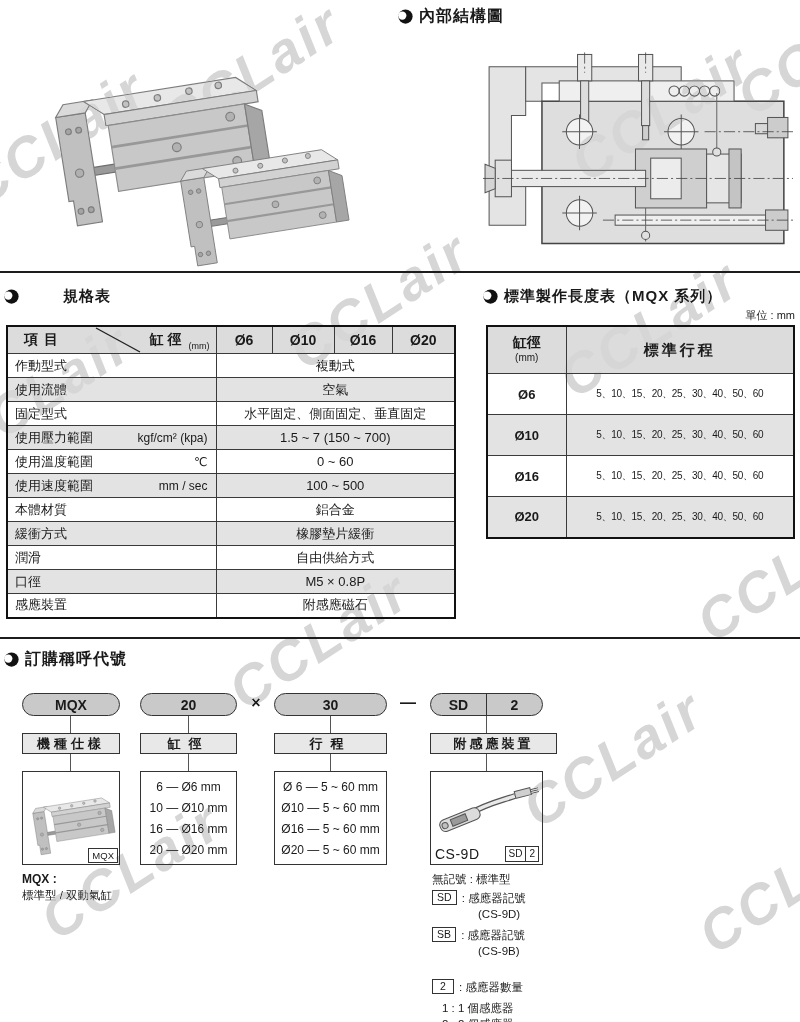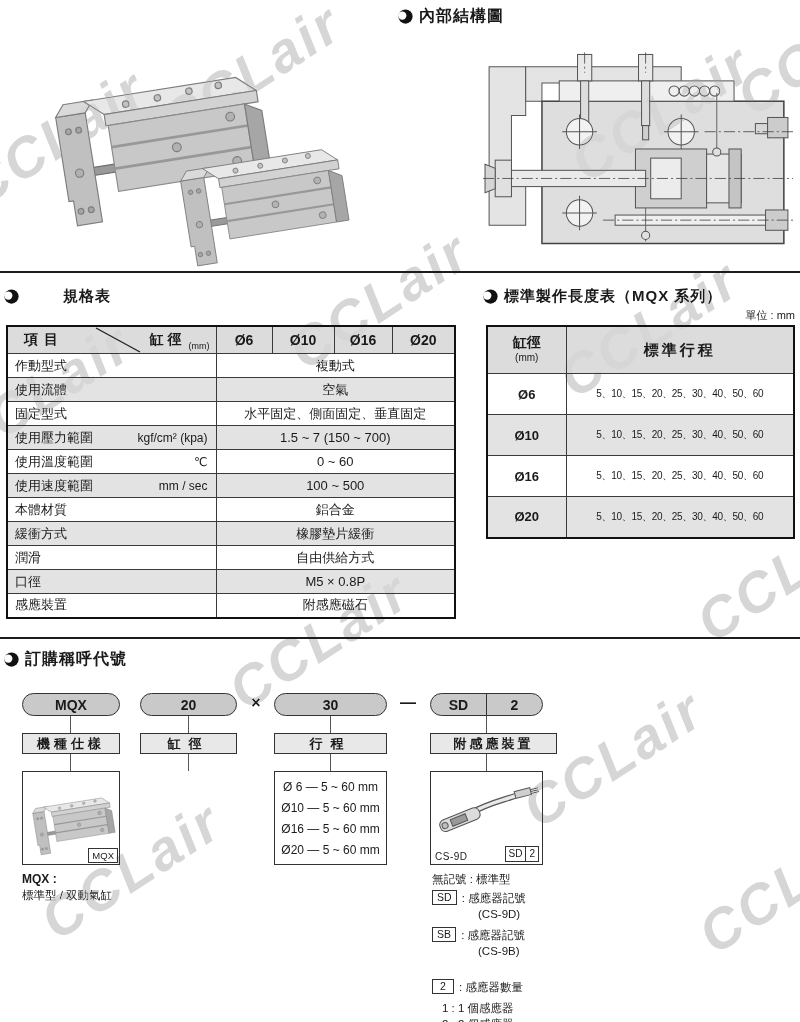--- a/index.html
+++ b/index.html
@@ -48,21 +48,21 @@
   .op{position:absolute;top:694px;font-size:16px;font-weight:bold;text-align:center;}
   .vline{position:absolute;width:1px;background:#555;}
   .lab{position:absolute;top:733px;height:21px;background:#e8e8e8;border:1px solid #333;
        display:flex;align-items:center;justify-content:center;font-weight:bold;font-size:13px;box-sizing:border-box;}
   .cbox{position:absolute;top:771px;height:94px;background:#fff;border:1px solid #333;box-sizing:border-box;}
   .optlines{display:flex;flex-direction:column;justify-content:center;height:100%;gap:1px;}
   .optlines div{font-size:12px;line-height:20px;text-align:center;white-space:nowrap;}
   .mqx-tag{position:absolute;right:1px;bottom:1px;border:1px solid #333;font-size:9.5px;
            padding:0 3px;line-height:13px;background:#fff;}
   .sensor-foot{position:absolute;left:4px;right:3px;bottom:2px;display:flex;justify-content:space-between;align-items:flex-end;}
-  .sensor-name{font-size:10px;letter-spacing:0.5px;text-align:right;}
+  .sensor-name{font-size:14px;letter-spacing:0.5px;text-align:right;}
   .tagrow{display:flex;}
   .tagrow span{border:1px solid #333;font-size:10px;padding:0 3px;line-height:14px;background:#fff;}
   .tagrow span+span{border-left:none;}
   .note{position:absolute;font-size:11.5px;line-height:16px;}
   .note b{font-size:12px;}
   .codebox{display:inline-block;border:1px solid #333;padding:0 4px;font-size:10.5px;line-height:13px;
            vertical-align:1px;margin-right:2px;background:#fff;}
   
   #wm-layer{position:absolute;inset:0;pointer-events:none;mix-blend-mode:darken;z-index:9;}
   .wm{position:absolute;font-size:56px;font-weight:bold;font-style:italic;letter-spacing:3px;
@@ -379,20 +379,28 @@
   <div class="vline" style="left:330px;top:754px;height:17px;"></div>
   <div class="vline" style="left:486px;top:754px;height:17px;"></div>
 
   <div class="cbox" style="left:22px;width:98px;">
     <svg width="96" height="92" viewBox="0 0 96 92">
       <use href="#slide-unit" transform="translate(8,30) rotate(-9) scale(0.44)"></use>
     </svg>
     <span class="mqx-tag">MQX</span>
   </div>
 
+  <div class="cbox" style="left:140px;width:97px;">
+    <div class="optlines">
+      <div>6 — Ø6  mm</div>
+      <div>10 — Ø10 mm</div>
+      <div>16 — Ø16 mm</div>
+      <div>20 — Ø20 mm</div>
+    </div>
+  </div>
 
   <div class="cbox" style="left:274px;width:113px;">
     <div class="optlines">
       <div>Ø 6 — 5 ~ 60 mm</div>
       <div>Ø10 — 5 ~ 60 mm</div>
       <div>Ø16 — 5 ~ 60 mm</div>
       <div>Ø20 — 5 ~ 60 mm</div>
     </div>
   </div>
 

